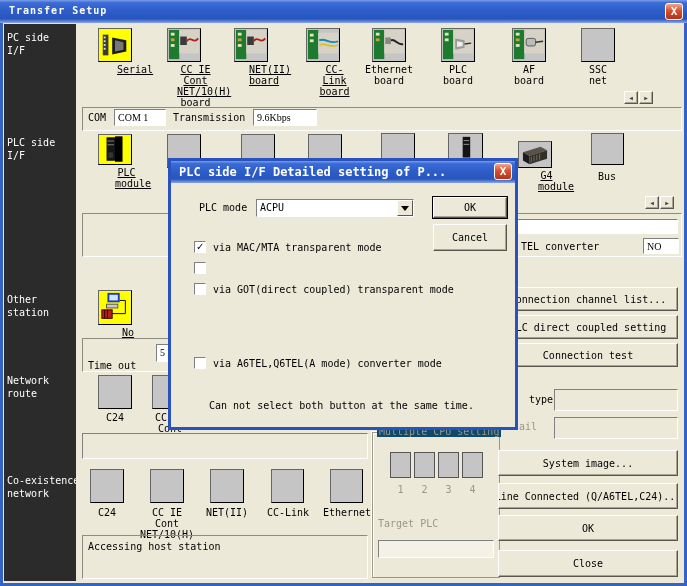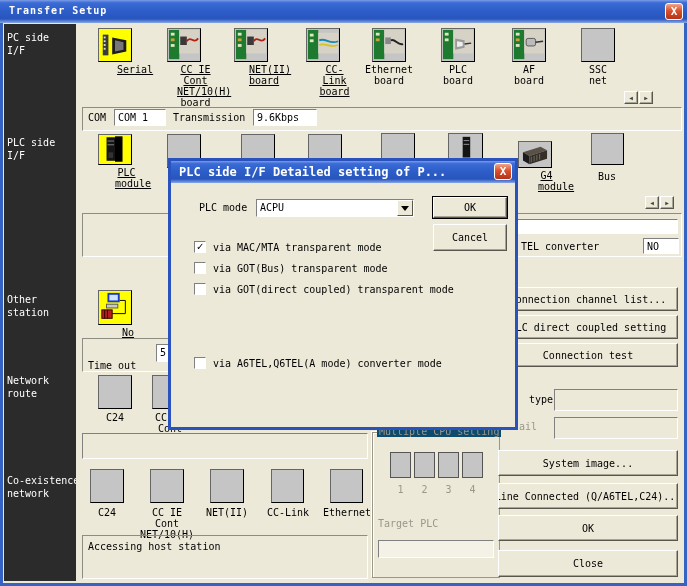--- a/index.html
+++ b/index.html
@@ -16,21 +16,21 @@
   .sidebar{position:absolute;left:4px;top:24px;width:72px;height:557px;background:#2b2b2b;overflow:hidden;}
   .side-label{position:absolute;left:3px;color:#fff;line-height:13px;white-space:pre;}
   .icon-box{position:absolute;width:34px;height:34px;background:#c5c5c5;border:1px solid #666;
     border-right-color:#000;border-bottom-color:#000;box-sizing:border-box;}
   .sel{background:#ffff00;}
   .icon-label{position:absolute;text-align:center;line-height:11px;}
   .icon-label span{display:block;}
   .u span{text-decoration:underline;margin-left:23px;}
   .panel-sunken{position:absolute;border:1px solid;border-color:#8d8c80 #ffffff #ffffff #8d8c80;box-sizing:border-box;}
   .field{position:absolute;background:#ffffff;border:1px solid;border-color:#808080 #fff #fff #808080;
-    box-sizing:border-box;padding:2px 0 0 3px;line-height:11px;}
+    box-sizing:border-box;padding:2px 0 0 3px;line-height:11px;font-family:Liberation Serif, serif;}
   .field.beige{background:#ece9d8;}
   .btn{position:absolute;background:#ece9d8;border:1px solid;border-color:#fff #58564d #58564d #fff;
     box-shadow:inset -1px -1px 0 #a8a595;box-sizing:border-box;display:flex;align-items:center;
     justify-content:center;overflow:hidden;white-space:nowrap;}
   .btn.default{box-shadow:0 0 0 1px #000, inset -1px -1px 0 #a8a595;}
   .arrow-btn{font-size:6px;color:#444;}
   .grey{color:#9a978a;}
   .groupbox{position:absolute;border:1px solid #9a978a;box-shadow:1px 1px 0 #fff inset, -1px -1px 0 #fff;box-sizing:border-box;}
   .group-title{position:absolute;background:#0c4a6e;padding:0 2px;white-space:nowrap;text-align:center;}
   .slot{position:absolute;width:21px;height:26px;background:#c5c5c5;border:1px solid #555;box-sizing:border-box;}
@@ -377,23 +377,23 @@
         <span>OK</span>
       </div>
     <div class="btn" style="left:262px;top:63px;width:74px;height:27px;">
         <span>Cancel</span>
       </div>
 
     <div class="cb" style="left:23px;top:80px;">✓</div>
     <div class="abs" style="left:42px;top:81px;">via MAC/MTA transparent mode</div>
 
     <div class="cb" style="left:23px;top:101px;"></div>
-    <div class="abs" style="left:42px;top:102px;">via GOT(Bus) transparent mode</div>
 
     <div class="cb" style="left:23px;top:122px;"></div>
     <div class="abs" style="left:42px;top:123px;">via GOT(direct coupled) transparent mode</div>
 
     <div class="cb" style="left:23px;top:196px;"></div>
     <div class="abs" style="left:42px;top:197px;">via A6TEL,Q6TEL(A mode) converter mode</div>
 
+    <div class="abs" style="left:38px;top:239px;">Can not select both button at the same time.</div>
   </div>
 
 </div>
 
 </body></html>

